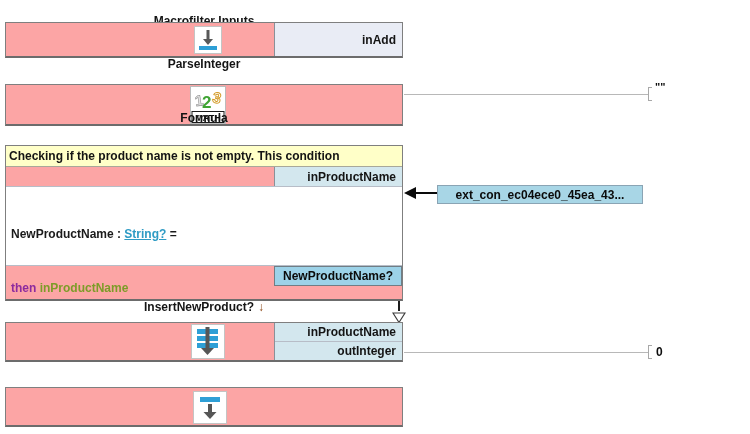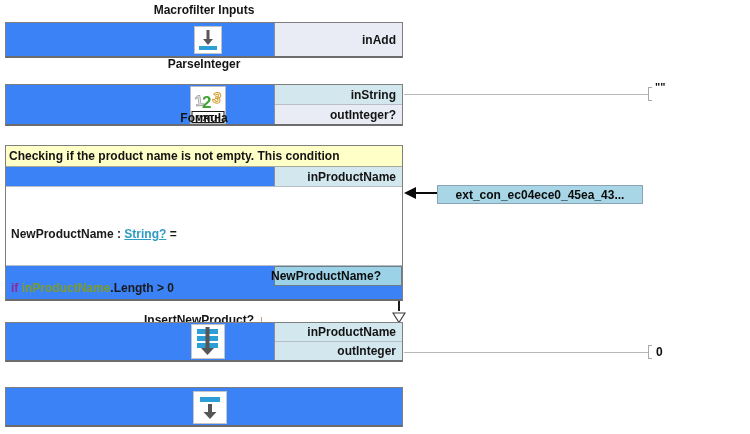--- a/index.html
+++ b/index.html
@@ -9,21 +9,21 @@
     -webkit-font-smoothing:antialiased;
   }
   .block-title{
     position:absolute;left:5px;width:398px;text-align:center;
     font-size:12px;font-weight:bold;color:#141414;white-space:nowrap;
   }
   .title-arrow{color:#8b4513;font-size:12px;margin-left:4px;}
   .block{
     position:absolute;left:5px;width:398px;box-sizing:border-box;
     border:1px solid #7f7f7f;border-bottom:2px solid #6c6c6c;
-    background:#3b82f6;
+    background:#fca5a5;
   }
   .port-panel{
     position:absolute;top:0;bottom:0;right:0;width:128px;box-sizing:border-box;
     border-left:1px solid #8a9098;display:flex;flex-direction:column;
   }
   .port{
     box-sizing:border-box;font-size:12px;font-weight:bold;color:#141414;
     text-align:right;padding-right:6px;display:flex;align-items:center;justify-content:flex-end;
   }
   .port.hl{background:#d3e7ee;}
@@ -47,21 +47,21 @@
   }
   .tok-plain{color:#1a1a1a;}
   .tok-type{color:#2e9bc4;text-decoration:underline;}
   .tok-keyword{color:#8d2b9e;}
   .tok-ident{color:#7d9c28;}
   .tok-nil{color:#2f2fd8;}
   .f-outrow{position:relative;height:20px;}
   .f-outbox{
     position:absolute;right:0;top:0;bottom:0;width:128px;box-sizing:border-box;
     background:#9cd2e8;border:1px solid #6f7d85;font-size:12px;
-    display:flex;align-items:center;justify-content:flex-end;padding-right:20px;color:#0b0b0b;
+    display:flex;align-items:center;justify-content:flex-end;padding-right:8px;color:#0b0b0b;
   }
   
   .h-line{position:absolute;height:1px;background:#b8b8b8;}
   .bracket{
     position:absolute;width:4px;height:14px;box-sizing:border-box;
     border-left:1px solid #a8a8a8;border-top:1px solid #a8a8a8;border-bottom:1px solid #a8a8a8;
   }
   .const-val{position:absolute;font-weight:bold;color:#0d0d0d;}
   .ext-box{
     position:absolute;left:437px;top:185px;width:206px;height:19px;box-sizing:border-box;
@@ -73,21 +73,21 @@
     position:absolute;left:404px;top:187px;width:0;height:0;
     border-top:6px solid transparent;border-bottom:6px solid transparent;border-right:12px solid #0a0a0a;
   }
   .v-line{position:absolute;left:398px;top:301px;width:2px;height:10px;background:#1c1c1c;}
 </style>
 </head>
 <body>
 
 <div id="canvas">
 
-  <div class="block-title" style="top:3px;">Macrofilter Inputs</div>
+  <div class="block-title" style="top:14px;">Macrofilter Inputs</div>
   <div class="block" style="top:22px;height:36px;">
     <span class="icon" style="left:188px;top:3px;">
       <svg width="28" height="28" xmlns="http://www.w3.org/2000/svg">
         <rect x="0.5" y="0.5" width="27" height="27" fill="#ffffff" stroke="#c4c4c4"></rect>
         <rect x="12.5" y="4" width="3" height="10" fill="#585858"></rect>
         <polygon points="9,13 19,13 14,19" fill="#585858"></polygon>
         <rect x="5" y="20" width="18" height="4" fill="#2e9fd6"></rect>
       </svg>
     </span>
     <div class="port-panel">
@@ -100,62 +100,56 @@
     <span class="icon" style="left:184px;top:1px;">
       <svg width="36" height="38" xmlns="http://www.w3.org/2000/svg">
         <rect x="0.5" y="0.5" width="35" height="37" fill="#ffffff" stroke="#bbbbbb"></rect>
         <text x="5" y="20" font-size="15" font-weight="bold" fill="#e6e6e6" stroke="#8f8f8f" stroke-width="0.6" font-family="Liberation Sans, sans-serif" transform="rotate(-8 8 14)">1</text>
         <text x="12" y="22" font-size="17" font-weight="bold" fill="#3fa433" font-family="Liberation Sans, sans-serif">2</text>
         <text x="23" y="17" font-size="15" font-weight="bold" fill="#ffffff" stroke="#d49c2a" stroke-width="1" font-family="Liberation Sans, sans-serif" transform="rotate(12 27 11)">3</text>
         <rect x="2" y="25.5" width="32" height="11" fill="#ffffff" stroke="#1a1a1a"></rect>
         <text x="18" y="34.5" font-size="9" font-weight="bold" fill="#0a0a0a" text-anchor="middle" font-family="Liberation Sans, sans-serif">MATH</text>
       </svg>
     </span>
-    <div class="port-panel">
-      <div class="port hl" style="height:19px;">inString</div>
-      <div class="port-divider"></div>
-      <div class="port idle" style="flex:1;">outInteger?</div>
-    </div>
   </div>
 
   <div class="h-line" style="left:404px;top:94px;width:244px;"></div>
   <div class="bracket" style="left:648px;top:87px;"></div>
   <div class="const-val" style="left:655px;top:81px;font-size:11px;">""</div>
 
   <div class="block-title" style="top:111px;">Formula</div>
   <div class="block" style="top:145px;height:156px;">
     <div class="comment">
       <div>Checking if the product name is not empty. This condition</div>
     </div>
     <div class="f-inrow">
       <div class="cell port">inProductName</div>
     </div>
     <div class="code">
       <div><span class="tok-plain">NewProductName : </span><span class="tok-type">String?</span><span class="tok-plain"> =</span></div>
-      <div><span class="tok-keyword">if</span><span class="tok-ident"> inProductName</span><span class="tok-plain">.Length &gt; 0</span></div>
       <div><span class="tok-keyword">then</span><span class="tok-ident"> inProductName</span></div>
       <div><span class="tok-keyword">else</span><span class="tok-nil"> Nil</span></div>
     </div>
     <div class="f-outrow">
       <div class="f-outbox">NewProductName?</div>
     </div>
   </div>
 
   <div class="ext-arrow-head"></div>
   <div class="ext-arrow-line"></div>
   <div class="ext-box">ext_con_ec04ece0_45ea_43...</div>
 
   <div class="v-line"></div>
   <span class="icon" style="left:392px;top:310px;">
     <svg width="14" height="12" xmlns="http://www.w3.org/2000/svg">
       <polygon points="1,1 13,1 7,10.5" fill="#ffffff" stroke="#3c3c3c" stroke-width="1.2"></polygon>
     </svg>
   </span>
 
-  <div class="block-title" style="top:313px;"><span>InsertNewProduct?</span><span class="title-arrow">↓</span></div>
+  <div class="block-title" style="top:300px;"><span>InsertNewProduct?</span><span class="title-arrow">↓</span></div>
   <div class="block" style="top:322px;height:40px;">
     <span class="icon" style="left:185px;top:1px;">
       <svg width="34" height="35" xmlns="http://www.w3.org/2000/svg">
         <rect x="0.5" y="0.5" width="33" height="34" fill="#ffffff" stroke="#c4c4c4"></rect>
         <rect x="6" y="5" width="21" height="5" fill="#2e9fd6"></rect>
         <rect x="6" y="12" width="21" height="5" fill="#2e9fd6"></rect>
         <rect x="6" y="19" width="21" height="5" fill="#2e9fd6"></rect>
         <rect x="14.5" y="3" width="4" height="21" fill="#565656"></rect>
         <polygon points="10,24 23,24 16.5,31" fill="#565656"></polygon>
       </svg>

